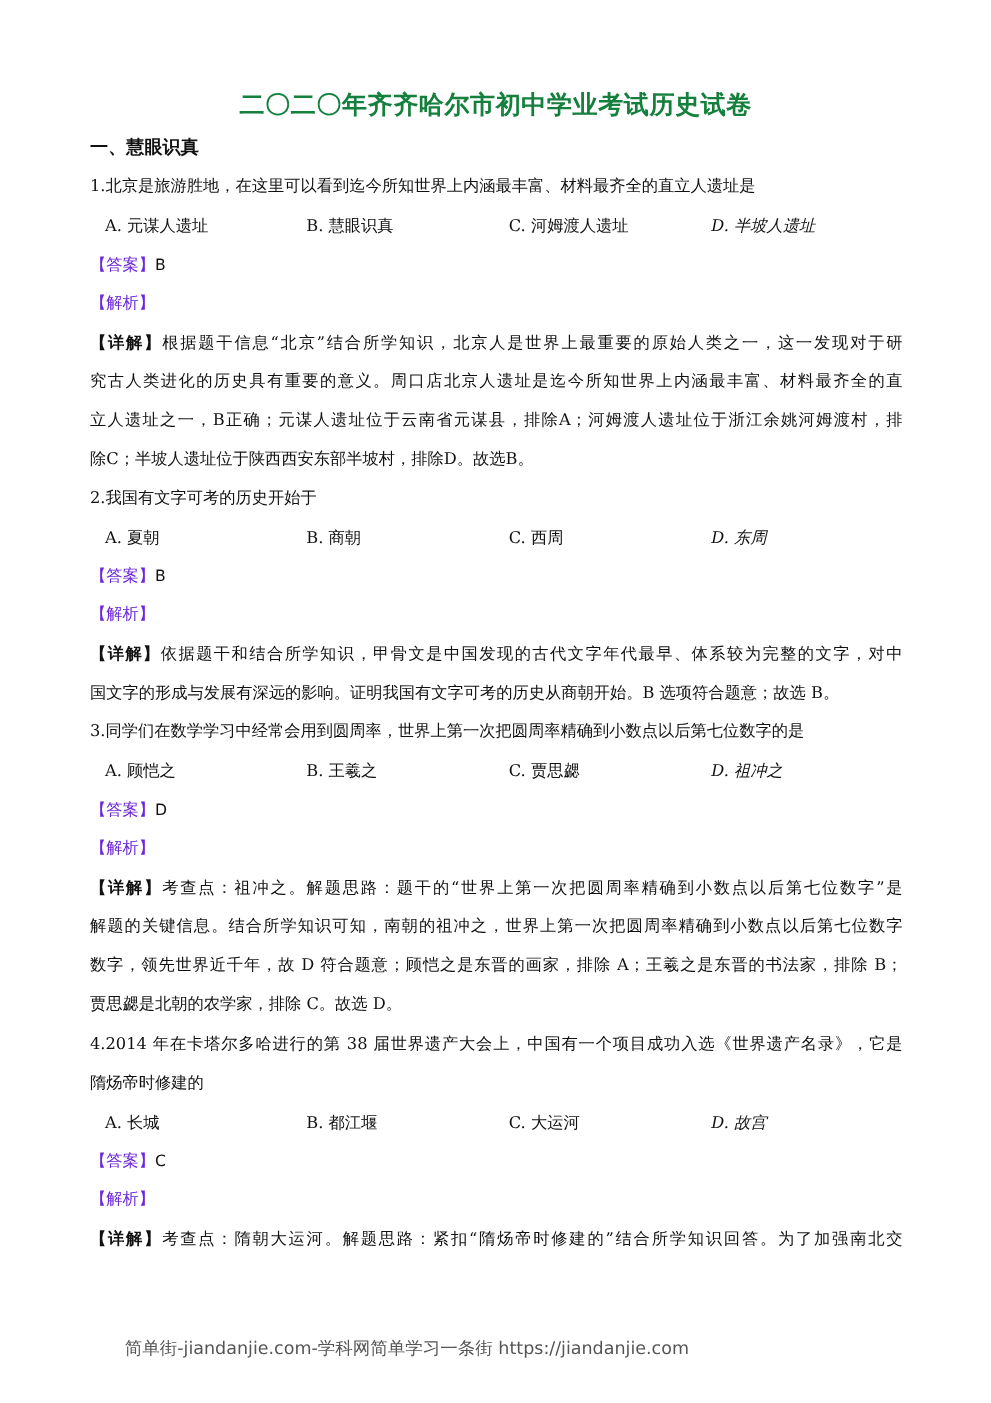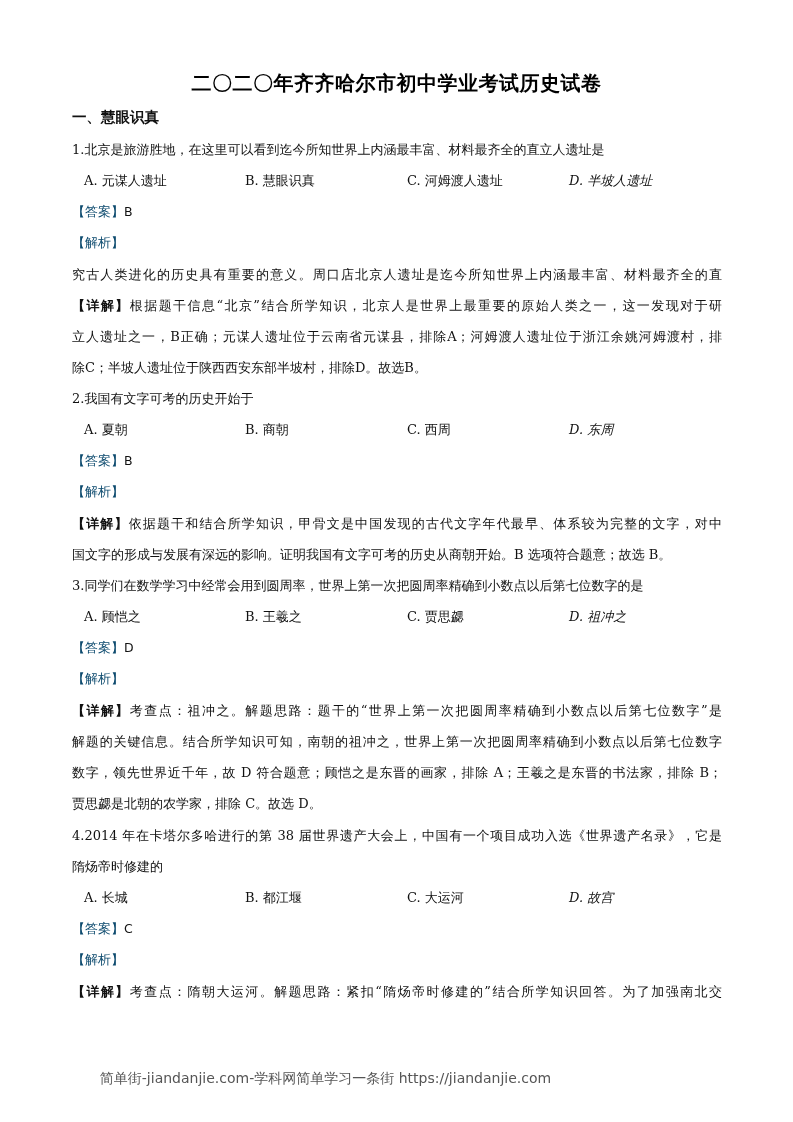--- a/index.html
+++ b/index.html
@@ -1,29 +1,29 @@
 <!DOCTYPE html>
 <html><head>
 <meta charset="utf-8">
 <style>
   html, body { margin: 0; padding: 0; background: #ffffff; }
   body { width: 793px; height: 1122px; position: relative; overflow: hidden;
          font-family: "DejaVu Serif", "Liberation Serif", serif; color: #111; }
   .page { position: absolute; left: 0; top: 0; width: 793px; height: 1122px; }
   .title { position: absolute; top: 70px; left: 0; width: 793px; text-align: center;
            font-family: "DejaVu Sans", "Liberation Sans", sans-serif; font-weight: bold;
-           font-size: 20px; letter-spacing: 0.5px; color: #000000; }
+           font-size: 20px; letter-spacing: 0.5px; color: #15803d; }
   .section { position: absolute; left: 72px; top: 108px; font-weight: bold; font-size: 14.5px;
              font-family: "DejaVu Sans", sans-serif; }
   .line { position: absolute; left: 72px; font-size: 13px; white-space: nowrap; line-height: 18px; }
   .opts { position: absolute; left: 72px; width: 660px; font-size: 13px; height: 18px; margin-left: 12px; }
   .opt { position: absolute; top: 0; white-space: nowrap; }
   .opt:nth-child(1){ left: 0; } .opt:nth-child(2){ left: 161px; }
   .opt:nth-child(3){ left: 323px; } .opt:nth-child(4){ left: 485px; font-style: italic; }
-  .tag { color: #0c4a6e; }
+  .tag { color: #6d28d9; }
   .tag-bold { font-weight: bold; }
   .ans { font-family: "DejaVu Sans", sans-serif; font-size: 12.5px; }
   .para { position: absolute; left: 72px; width: 650px; font-size: 13px; line-height: 31px;
           text-align: justify; text-align-last: left; }
   .para .row { display: block; white-space: nowrap; text-align: justify; text-align-last: justify; }
   .para .row.last { text-align-last: left; }
   .footer { position: absolute; top: 1070px; left: 0; width: 651px; text-align: center;
             font-family: "DejaVu Sans", sans-serif; font-size: 14px; color: #555; }
 </style>
 </head>
@@ -38,22 +38,22 @@
     <span class="opt">A.  元谋人遗址</span>
     <span class="opt">B.  慧眼识真</span>
     <span class="opt">C.  河姆渡人遗址</span>
     <span class="opt">D.  半坡人遗址</span>
   </div>
   <div class="line" style="top:203px">
     <span class="tag"><span>【</span><span>答案</span><span>】</span></span><span class="ans">B</span>
   </div>
   <div class="line tag" style="top:234px">【解析】</div>
   <div class="para" style="top:259px">
+    <span class="row"><span class="tag-bold">【详解】</span><span>根据题干信息“北京”结合所学知识，北京人是世界上最重要的原始人类之一，这一发现对于研</span></span>
     <span class="row">究古人类进化的历史具有重要的意义。周口店北京人遗址是迄今所知世界上内涵最丰富、材料最齐全的直</span>
-    <span class="row"><span class="tag-bold">【详解】</span><span>根据题干信息“北京”结合所学知识，北京人是世界上最重要的原始人类之一，这一发现对于研</span></span>
     <span class="row">立人遗址之一，B正确；元谋人遗址位于云南省元谋县，排除A；河姆渡人遗址位于浙江余姚河姆渡村，排</span>
     <span class="row last">除C；半坡人遗址位于陕西西安东部半坡村，排除D。故选B。</span>
   </div>
 
   <div class="line" style="top:390px">2.我国有文字可考的历史开始于</div>
   <div class="opts" style="top:421px">
     <span class="opt">A.  夏朝</span>
     <span class="opt">B.  商朝</span>
     <span class="opt">C.  西周</span>
     <span class="opt">D.  东周</span>

